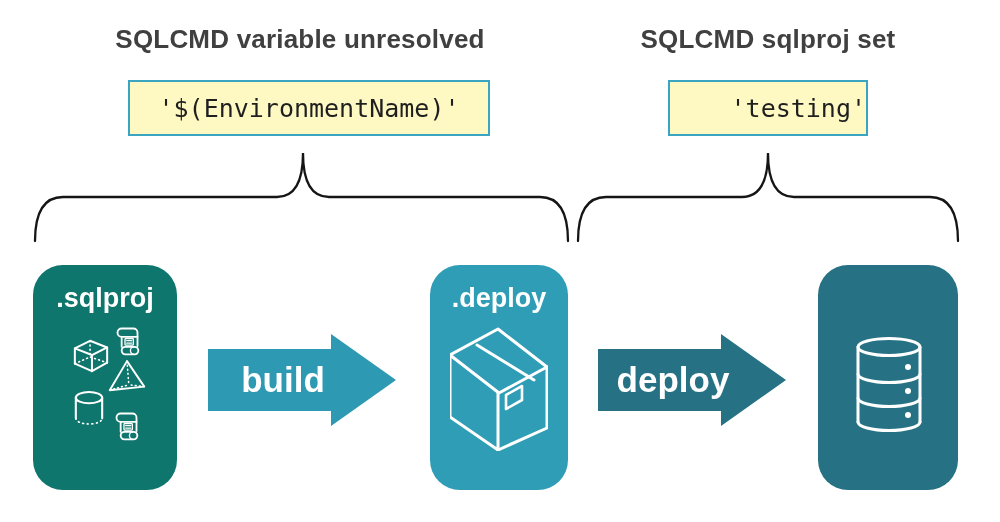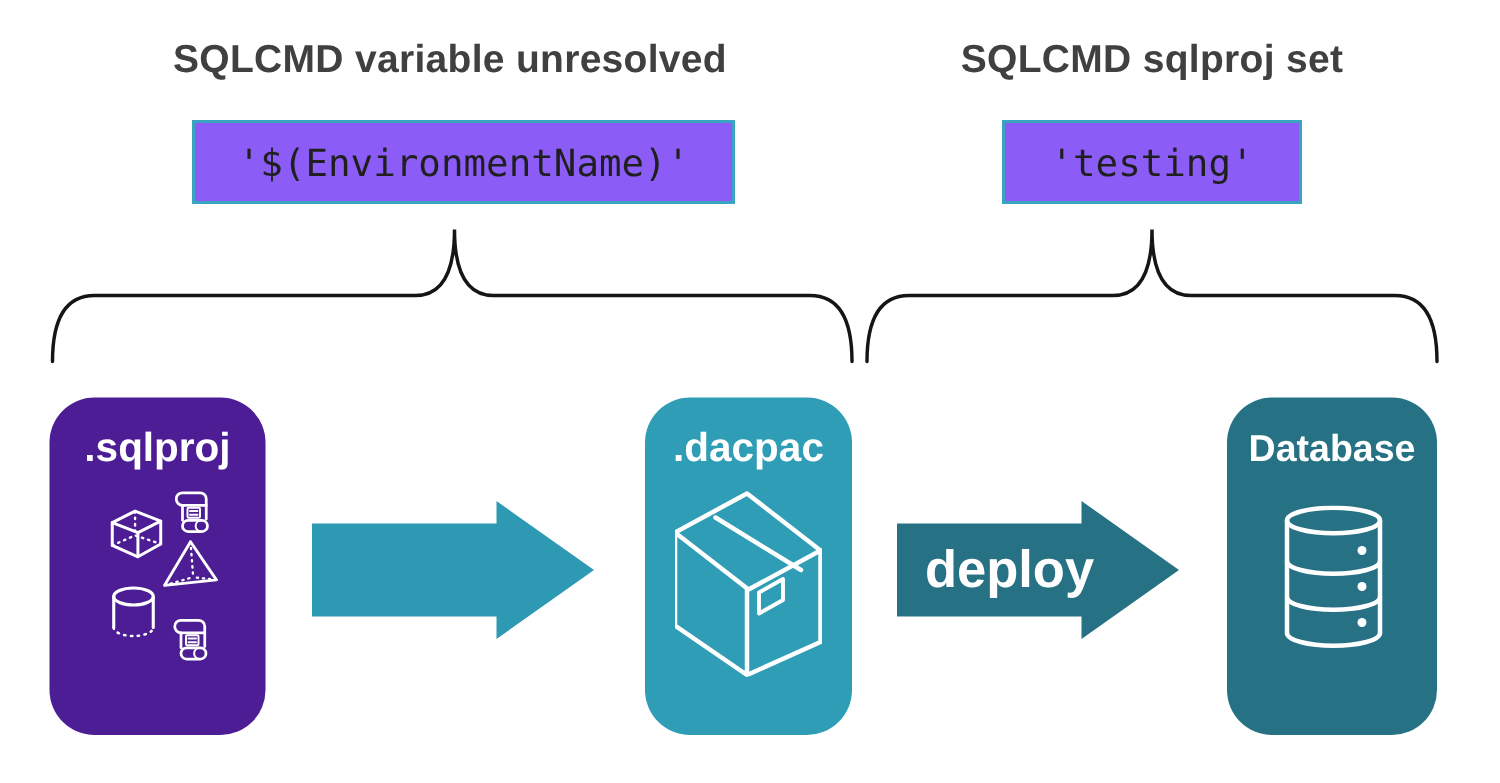--- a/index.html
+++ b/index.html
@@ -2,24 +2,24 @@
 <html><head>
 <meta charset="utf-8">
 <style>
   html,body{margin:0;padding:0;background:#fff;}
   .stage{position:relative;width:1000px;height:522px;background:#fff;overflow:hidden;
          font-family:"Liberation Sans",sans-serif;}
   .heading{position:absolute;top:24px;font-size:26px;font-weight:700;color:#404040;
            text-align:center;letter-spacing:.2px;}
   #heading-left{left:46px;width:508px;}
   #heading-right{left:568px;width:400px;}
-  .code-box{position:absolute;top:80px;height:56px;background:#8b5cf6;border:2.5px solid #3aa5c1;
+  .code-box{position:absolute;top:80px;height:56px;background:#fef9c3;border:2.5px solid #3aa5c1;
             display:flex;align-items:center;justify-content:center;box-sizing:border-box;}
   #code-box-left{left:128px;width:362px;}
-  #code-box-right{left:668px;width:200px;}
+  #code-box-right{left:668px;width:200px;justify-content:flex-end;}
   .code-text{font-family:"DejaVu Sans Mono","Liberation Mono",monospace;font-size:25px;
              color:#1f1f1f;white-space:pre;}
   .braces{position:absolute;left:0;top:0;width:1000px;height:260px;}
   .card{position:absolute;top:265px;height:225px;border-radius:30px;}
   #card-sqlproj{left:33px;width:144px;}
   #card-dacpac{left:430px;width:138px;}
   #card-database{left:818px;width:140px;}
   .card-label{margin-top:19px;text-align:center;color:#fff;font-weight:700;font-size:27px;line-height:1.1;}
   #card-database .card-label{font-size:25px;margin-top:21px;}
   .icon{position:absolute;}
@@ -43,21 +43,21 @@
   </div>
   <div class="code-box" id="code-box-right" style="border-color: rgb(58, 165, 193);">
     <span class="code-text">'testing'</span>
   </div>
 
   <svg class="braces" viewBox="0 0 1000 260">
     <path d="M35 241 Q35 197 63 197 L277 197 Q303 197 303 153 Q303 197 329 197 L540 197 Q568 197 568 241" fill="none" stroke="#151515" stroke-width="2.3" stroke-linecap="round"></path>
     <path d="M578 241 Q578 197 606 197 L742 197 Q768 197 768 153 Q768 197 794 197 L930 197 Q958 197 958 241" fill="none" stroke="#151515" stroke-width="2.3" stroke-linecap="round"></path>
   </svg>
 
-  <div class="card" id="card-sqlproj" style="background-color: #4c1d95;">
+  <div class="card" id="card-sqlproj" style="background-color: #0f766e;">
     <div class="card-label">.sqlproj</div>
 
     <svg class="icon" style="left:81px;top:61px" width="27" height="30" viewBox="0 0 32 36" fill="none" stroke="#fff" stroke-width="2.2" stroke-linecap="round" stroke-linejoin="round">
       <path d="M9 13 A5 5 0 1 1 9 3 H23 A5 5 0 0 1 28 8 V13 H9"></path>
       <path d="M9 13 V25 M28 13 V24"></path>
       <rect x="13" y="15" width="10" height="8" rx="1" stroke-width="1.6"></rect>
       <path d="M15 17.5 H21 M15 20.5 H21" stroke-width="1.6"></path>
       <rect x="9" y="25" width="20" height="9" rx="4.5"></rect>
       <path d="M24 34 a4.5 4.5 0 0 1 0 -9" stroke-width="1.6"></path>
     </svg>
@@ -87,43 +87,43 @@
       <path d="M15 17.5 H21 M15 20.5 H21" stroke-width="1.6"></path>
       <rect x="9" y="25" width="20" height="9" rx="4.5"></rect>
       <path d="M24 34 a4.5 4.5 0 0 1 0 -9" stroke-width="1.6"></path>
     </svg>
   </div>
 
   <div class="arrow" id="arrow-build">
     <svg width="190" height="96" viewBox="0 0 190 96">
       <polygon points="0,17 123,17 123,2 188,48 123,94 123,79 0,79" fill="#2D99B2"></polygon>
     </svg>
+    <div class="arrow-label">build</div>
   </div>
 
   <div class="card" id="card-dacpac" style="background-color: rgb(46, 157, 181);">
-    <div class="card-label">.dacpac</div>
+    <div class="card-label">.deploy</div>
 
     <svg class="icon" style="left:20px;top:62px" width="98" height="124" viewBox="0 0 98 124" fill="none" stroke="#fff" stroke-width="3" stroke-linecap="round" stroke-linejoin="round">
       <path d="M48 2 L97 40 L49 66 L0 28 Z"></path>
       <path d="M0 28 V90 L48 123 V66"></path>
       <path d="M97 40 V101 L48 123"></path>
       <path d="M27 18 L84 53"></path>
       <polygon points="56,68 72,59 72,73 56,82" stroke-width="2.6"></polygon>
     </svg>
   </div>
 
   <div class="arrow" id="arrow-deploy">
     <svg width="190" height="96" viewBox="0 0 190 96">
       <polygon points="0,17 123,17 123,2 188,48 123,94 123,79 0,79" fill="#267284"></polygon>
     </svg>
     <div class="arrow-label">deploy</div>
   </div>
 
   <div class="card" id="card-database" style="background-color: rgb(38, 114, 132);">
-    <div class="card-label">Database</div>
 
     <svg class="icon" style="left:37px;top:72px" width="68" height="96" viewBox="0 0 68 96" fill="none" stroke="#fff" stroke-width="3" stroke-linecap="round" stroke-linejoin="round">
       <ellipse cx="34" cy="10" rx="31" ry="8.5"></ellipse>
       <path d="M3 10 V85 M65 10 V85"></path>
       <path d="M3 85 A31 8.5 0 0 0 65 85"></path>
       <path d="M3 37 A31 8.5 0 0 0 65 37"></path>
       <path d="M3 61 A31 8.5 0 0 0 65 61"></path>
       <circle cx="53" cy="30" r="3" fill="#fff" stroke="none"></circle>
       <circle cx="53" cy="54" r="3" fill="#fff" stroke="none"></circle>
       <circle cx="53" cy="78" r="3" fill="#fff" stroke="none"></circle>

